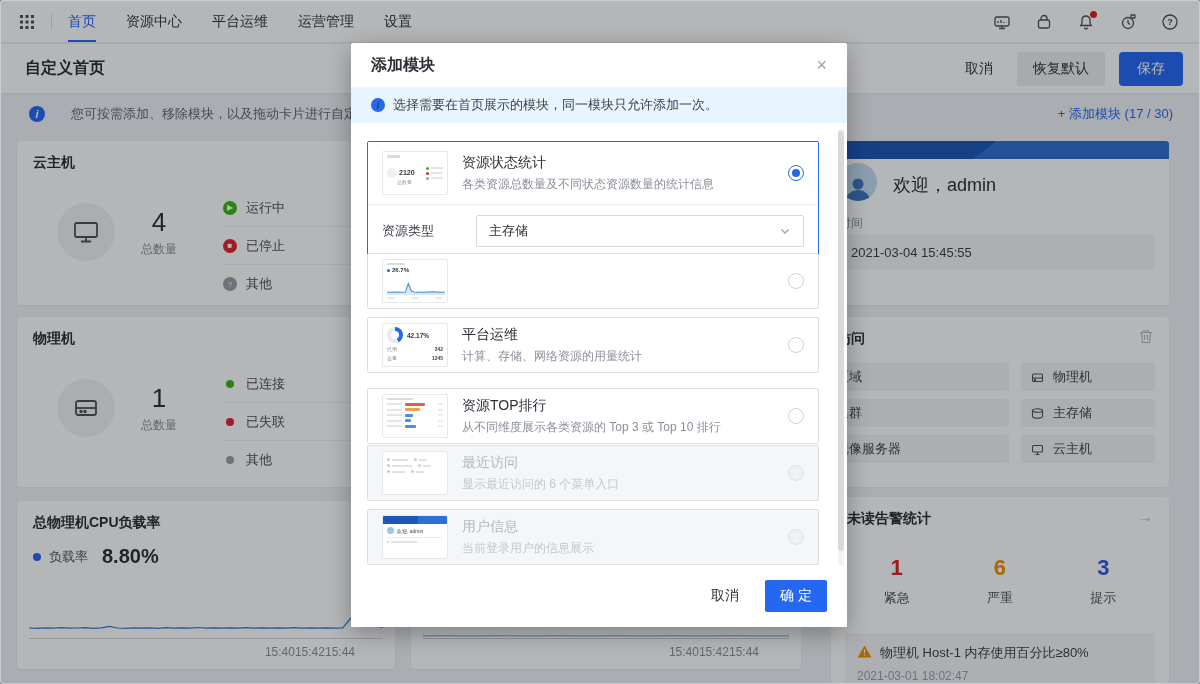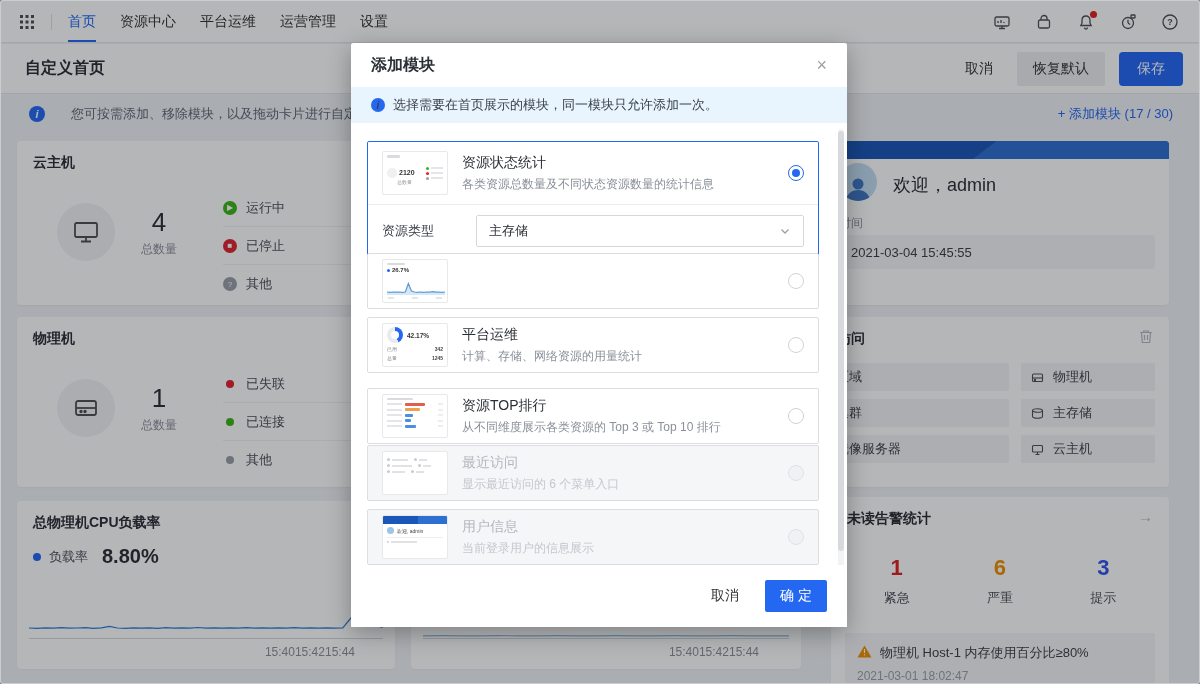--- a/index.html
+++ b/index.html
@@ -5,21 +5,21 @@
   * { margin:0; padding:0; box-sizing:border-box; }
   body { background:#888; font-family:"Liberation Sans","DejaVu Sans",sans-serif; }
   .page { position:relative; width:1200px; height:684px; background:#f0f2f5; overflow:hidden;
           border:1px solid #c9ced4; border-radius:3px; }
 
   
   .navbar { position:absolute; top:0; left:0; width:100%; height:42px; background:#fff;
             border-bottom:1px solid #e8e9eb; display:flex; align-items:center; z-index:1; }
   .grid-ic { margin-left:18px; color:#4c4f54; display:flex; }
   .nav-div { width:1px; height:16px; background:#e0e0e0; margin:0 16px; }
-  .tabs { display:flex; gap:24px; }
+  .tabs { display:flex; gap:30px; }
   .tab { font-size:14px; color:#333; cursor:pointer; line-height:41px; position:relative; }
   .tab.active { color:#2468f2; }
   .tab.active::after { content:""; position:absolute; left:0; right:0; bottom:0; height:2px; background:#2468f2; }
   .nav-icons { margin-left:auto; margin-right:20px; display:flex; gap:24px; align-items:center; }
   .nic { position:relative; color:#4c4f54; display:flex; cursor:pointer; }
   .bell-dot { position:absolute; top:-2px; right:-2px; width:7px; height:7px; border-radius:50%; background:#e02020; }
 
   
   .subheader { position:absolute; top:43px; left:0; width:100%; height:50px; background:#fff;
                border-bottom:1px solid #e6e7e9; display:flex; align-items:center; z-index:1; }
@@ -289,26 +289,26 @@
             <rect x="4" y="7" width="20" height="14" rx="2"></rect>
             <path d="M4 14 h20"></path>
             <circle cx="9" cy="17.5" r="0.8" fill="#4c4f54"></circle>
             <circle cx="13" cy="17.5" r="0.8" fill="#4c4f54"></circle>
           </svg>
       </span>
       <span class="res-num"><span class="n">1</span><div class="l">总数量</div></span>
     </div>
     <div class="st-list">
       <div class="st-row">
+          <span class="sdot g"></span>
+          <span class="lb">已连接</span>
+        </div>
+      <div class="st-row">
           <span class="sdot r"></span>
           <span class="lb">已失联</span>
-        </div>
-      <div class="st-row">
-          <span class="sdot g"></span>
-          <span class="lb">已连接</span>
         </div>
       <div class="st-row">
           <span class="sdot gr"></span>
           <span class="lb">其他</span>
         </div>
     </div>
   </div>
 
   <div class="card" style="left:16px; top:500px; width:378px; height:168px;">
     <span class="card-title" style="position:absolute;left:16px;top:13px;">总物理机CPU负载率</span>

